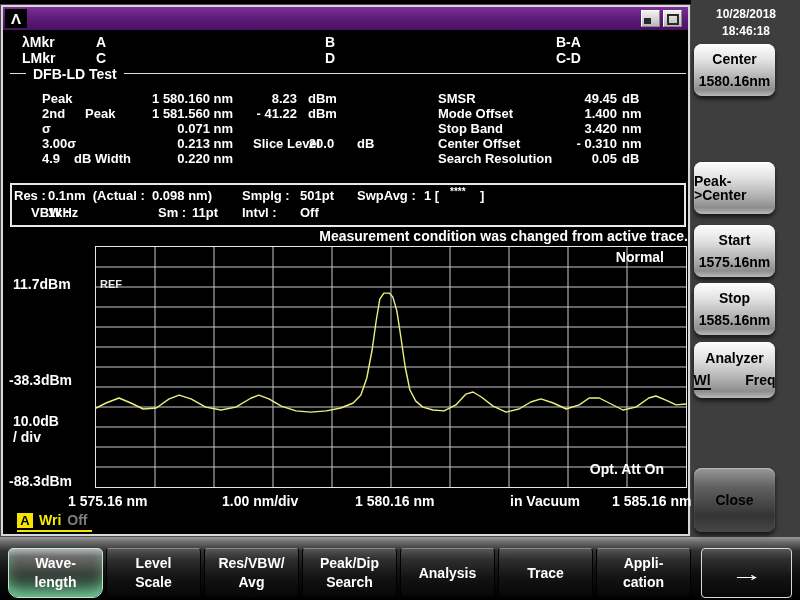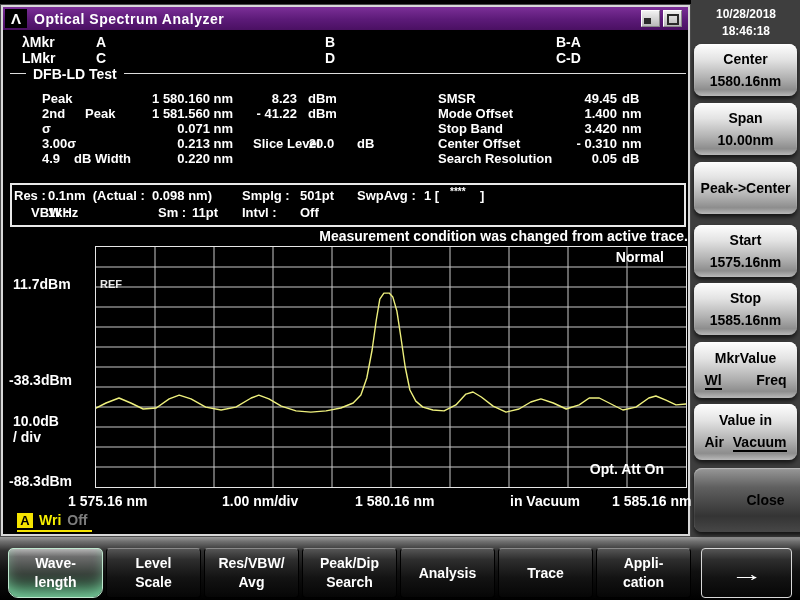--- a/index.html
+++ b/index.html
@@ -55,29 +55,29 @@
   .optatt{position:absolute;right:22px;bottom:10px;font-size:14px;}
   .ylab{position:absolute;font-size:14px;white-space:pre;}
   .xlab{position:absolute;top:493px;font-size:14px;white-space:pre;}
   
   .trace-status{position:absolute;left:17px;top:511px;height:18px;display:flex;align-items:center;gap:6px;
                 border-bottom:2px solid #f5e400;padding:0 4px 1px 0;}
   .tbadge{width:16px;height:15px;background:#f5e400;color:#000;font-size:13px;display:flex;align-items:center;justify-content:center;}
   .tmode{color:#f5ee00;font-size:14px;}
   .toff{color:#7d7d7d;font-size:14px;}
   
-  .sbtn{position:absolute;left:694px;width:103px;height:52px;border-radius:8px;color:#000;font-size:14px;
+  .sbtn{position:absolute;left:694px;width:81px;height:52px;border-radius:8px;color:#000;font-size:14px;
         background:linear-gradient(180deg,#fefefe 0%,#e3e3e3 30%,#b2b2b2 65%,#8d8d8d 88%,#b9b9b9 100%);
         box-shadow:0 3px 4px rgba(0,0,0,.65), inset 0 1px 1px #fff;
         display:flex;flex-direction:column;justify-content:center;align-items:center;gap:8px;cursor:pointer;}
   .sbtn div{line-height:14px;}
   .sopt{display:flex;justify-content:space-between;width:82px;}
   .sopt .sel{border-bottom:2px solid #000;padding-bottom:1px;}
   .sbtn.close{height:64px;background:linear-gradient(180deg,#999 0%,#606060 30%,#343434 75%,#474747 100%);
-              box-shadow:0 3px 4px rgba(0,0,0,.7), inset 0 1px 1px #bbb;padding-left:20px;}
+              box-shadow:0 3px 4px rgba(0,0,0,.7), inset 0 1px 1px #bbb;}
   
   .mbtn{position:absolute;top:548px;width:93px;height:48px;border-radius:4px;color:#fff;font-size:14px;
         background:linear-gradient(180deg,#555 0%,#2e2e2e 22%,#131313 60%,#060606 100%);
         border:1px solid #000;border-top:1px solid #8a8a8a;
         display:flex;flex-direction:column;justify-content:center;align-items:center;cursor:pointer;}
   .mbtn div{line-height:19px;}
   .mbtn.active{background:linear-gradient(180deg,#b4b4b4 0%,#6d6d6d 16%,#38403a 52%,#1b3324 82%,#0e2015 100%);
                border:1px solid #bfe8cf;border-radius:5px 5px 10px 10px;
                box-shadow:inset 0 -14px 16px -6px rgba(150,255,195,.8);}
   .mbtn.arrow{border:1px solid #d8d8d8;}
@@ -88,21 +88,20 @@
 
 <div id="screen">
   <div class="sidebar-bg"></div>
   <div class="menu-bar-bg"></div>
   <div class="main-frame"></div>
 
   <div class="title-bar">
     <div class="logo">
         <span>Λ</span>
       </div>
-    <span class="title-text">Optical Spectrum Analyzer</span>
     <div class="win-btns">
       <div class="win-btn">
           <div class="wb-min"></div>
         </div>
       <div class="win-btn">
           <div class="wb-max"></div>
         </div>
     </div>
   </div>
 
@@ -253,49 +252,38 @@
   <div class="trace-status">
     <span class="tbadge">A</span>
     <span class="tmode">Wri</span>
     <span class="toff">Off</span>
   </div>
 
   <div class="sbtn" style="top:44px;">
     <div>Center</div>
     <div>1580.16nm</div>
   </div>
-  <div class="sbtn" style="top:103px;">
-    <div>Span</div>
-    <div>10.00nm</div>
-  </div>
   <div class="sbtn" style="top:162px;">
     <div>Peak-&gt;Center</div>
   </div>
   <div class="sbtn" style="top:225px;">
     <div>Start</div>
     <div>1575.16nm</div>
   </div>
   <div class="sbtn" style="top:283px;">
     <div>Stop</div>
     <div>1585.16nm</div>
   </div>
   <div class="sbtn" style="top:342px;height:56px;">
-    <div>MkrValue</div>
+    <div>Analyzer</div>
     <div class="sopt">
       <span class="sel">Wl</span>
       <span>Freq</span>
     </div>
   </div>
-  <div class="sbtn" style="top:404px;height:56px;">
-    <div>Value in</div>
-    <div class="sopt">
-      <span>Air</span>
-      <span class="sel">Vacuum</span>
-    </div>
-  </div>
   <div class="sbtn close" style="top:468px;">
     <div>Close</div>
   </div>
 
   <div class="mbtn active" style="left:8px;">
     <div>Wave-</div>
     <div>length</div>
   </div>
   <div class="mbtn" style="left:106px;">
     <div>Level</div>

